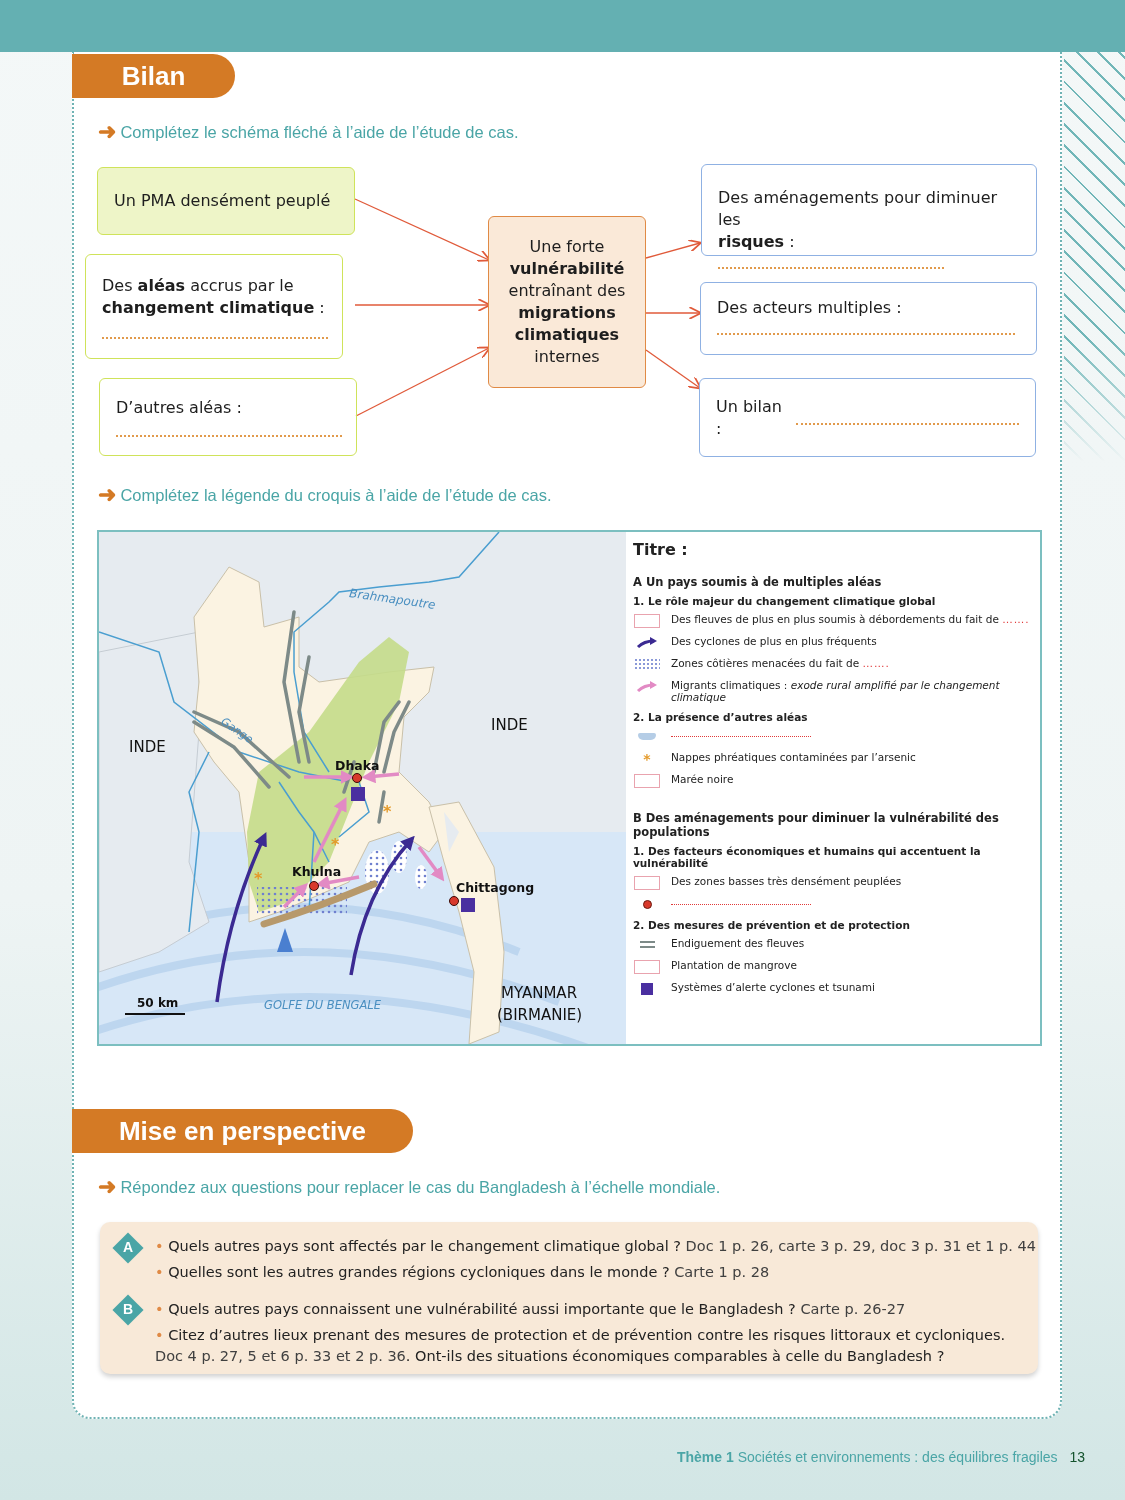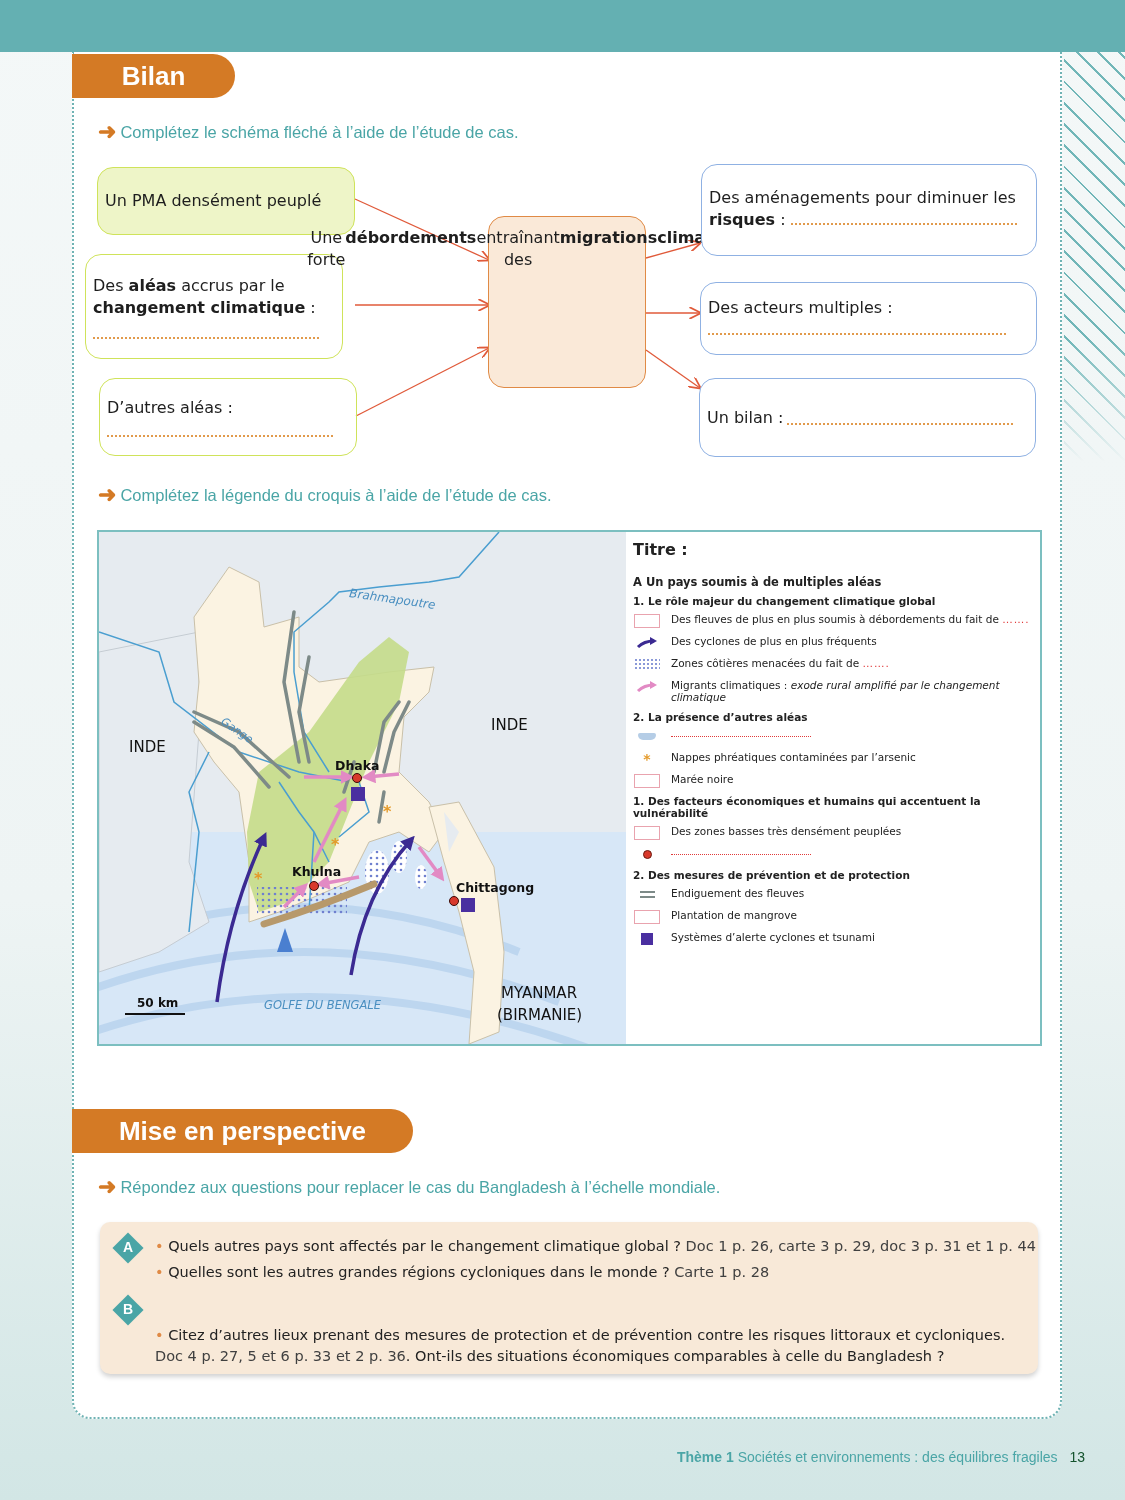--- a/index.html
+++ b/index.html
@@ -30,27 +30,27 @@
     display: flex; align-items: center; justify-content: center;
     border-radius: 0 22px 22px 0;
   }
   .instruction {
     position: absolute; left: 98px; font-family: "Liberation Sans", sans-serif;
     font-size: 16.5px; color: #4aa5a6; display: flex; align-items: center; gap: 4px;
   }
   .instruction .arrow { color: #d47a25; font-weight: bold; font-size: 22px; line-height: 1; }
 
   .box {
-    position: absolute; border-radius: 16px; padding: 10px 7px;
+    position: absolute; border-radius: 6px; padding: 10px 16px;
     font-family: "DejaVu Sans", sans-serif; font-size: 16px; line-height: 22px; color: #1e1e1e;
   }
   .box.green { border: 1.5px solid #cfe35a; }
   .box.green.filled { background: #eef5c8; }
   .box.blue { border: 1.5px solid #8fb1e3; background: #fff; }
-  .box.center { border: 1.5px solid #e08a45; background: #fae9d8; text-align: center; display:flex; flex-direction:row; justify-content:center; }
+  .box.center { border: 1.5px solid #e08a45; background: #fae9d8; text-align: center; display:flex; flex-direction:column; justify-content:center; }
   .dots { display: block; border-bottom: 2px dotted #e19a4c; height: 12px; margin-top: 8px; }
   .inline-dots { display: inline-block; border-bottom: 2px dotted #e19a4c; height: 4px; vertical-align: baseline; }
   b { font-weight: bold; }
 
   .arrows-svg { position: absolute; left: 0; top: 0; pointer-events: none; }
 
   .map-frame { position: absolute; left: 97px; top: 530px; width: 945px; height: 516px; border: 2px solid #7cbfc0; background: #fff; }
   .map-area { position: absolute; left: 0; top: 0; width: 527px; height: 512px; background: #e6ebf0; overflow: hidden; }
   .legend {
     position: absolute; left: 534px; top: 8px; width: 405px;
@@ -132,21 +132,21 @@
   <span class="dots" style="width:226px;"></span>
 </div>
 
 <div class="box green" style="left:99px;top:378px;width:258px;height:78px;padding-top:18px;">
   <span>D’autres aléas :</span>
   <span class="dots" style="width:226px;margin-top:6px;"></span>
 </div>
 
 <div class="box center" style="left:488px;top:216px;width:158px;height:172px;line-height:22px;">
   <span>Une forte</span>
-  <b>débordements</b>
+  <b>vulnérabilité</b>
   <span>entraînant des</span>
   <b>migrations</b>
   <b>climatiques</b>
   <span>internes</span>
 </div>
 
 <div class="box blue" style="left:701px;top:164px;width:336px;height:92px;padding-top:22px;">
   <span>Des aménagements pour diminuer les </span><br>
   <b>risques</b><span> :</span>
   <span class="inline-dots" style="width:226px;"></span>
@@ -319,20 +319,21 @@
           <span class="asterisk">*</span>
         </span>
       <span>Nappes phréatiques contaminées par l’arsenic</span>
     </div>
     <div class="row">
       <span class="sym">
           <span class="emptybox"></span>
         </span>
       <span>Marée noire</span>
     </div>
+    <div class="h1" style="margin-top:22px;">B Des aménagements pour diminuer la vulnérabilité des populations</div>
     <div class="h2">1. Des facteurs économiques et humains qui accentuent la vulnérabilité</div>
     <div class="row">
       <span class="sym">
           <span class="emptybox"></span>
         </span>
       <span>Des zones basses très densément peuplées</span>
     </div>
     <div class="row">
       <span class="sym">
           <span class="reddot"></span>
@@ -377,20 +378,24 @@
     <span class="bullet">•</span> <span>Quels autres pays sont affectés par le changement climatique global ?</span>
     <span class="ref">Doc 1 p. 26, carte 3 p. 29, doc 3 p. 31 et 1 p. 44</span>
   </div>
   <div class="q-line" style="top:42px;">
     <span class="bullet">•</span> <span>Quelles sont les autres grandes régions cycloniques dans le monde ?</span>
     <span class="ref">Carte 1 p. 28</span>
   </div>
 
   <div class="diamond" style="left:17px;top:77px;"></div>
   <div class="diamond-letter" style="left:17px;top:79px;">B</div>
+  <div class="q-line" style="top:79px;">
+    <span class="bullet">•</span> <span>Quels autres pays connaissent une vulnérabilité aussi importante que le Bangladesh ?</span>
+    <span class="ref">Carte p. 26-27</span>
+  </div>
   <div class="q-line" style="top:105px;">
     <span class="bullet">•</span> <span>Citez d’autres lieux prenant des mesures de protection et de prévention contre les risques littoraux et cycloniques.</span>
   </div>
   <div class="q-line" style="top:126px;">
     <span class="ref">Doc 4 p. 27, 5 et 6 p. 33 et 2 p. 36</span><span>. Ont-ils des situations économiques comparables à celle du Bangladesh ?</span>
   </div>
 </div>
 
 <div class="footer">
   <span class="theme">Thème 1</span>

